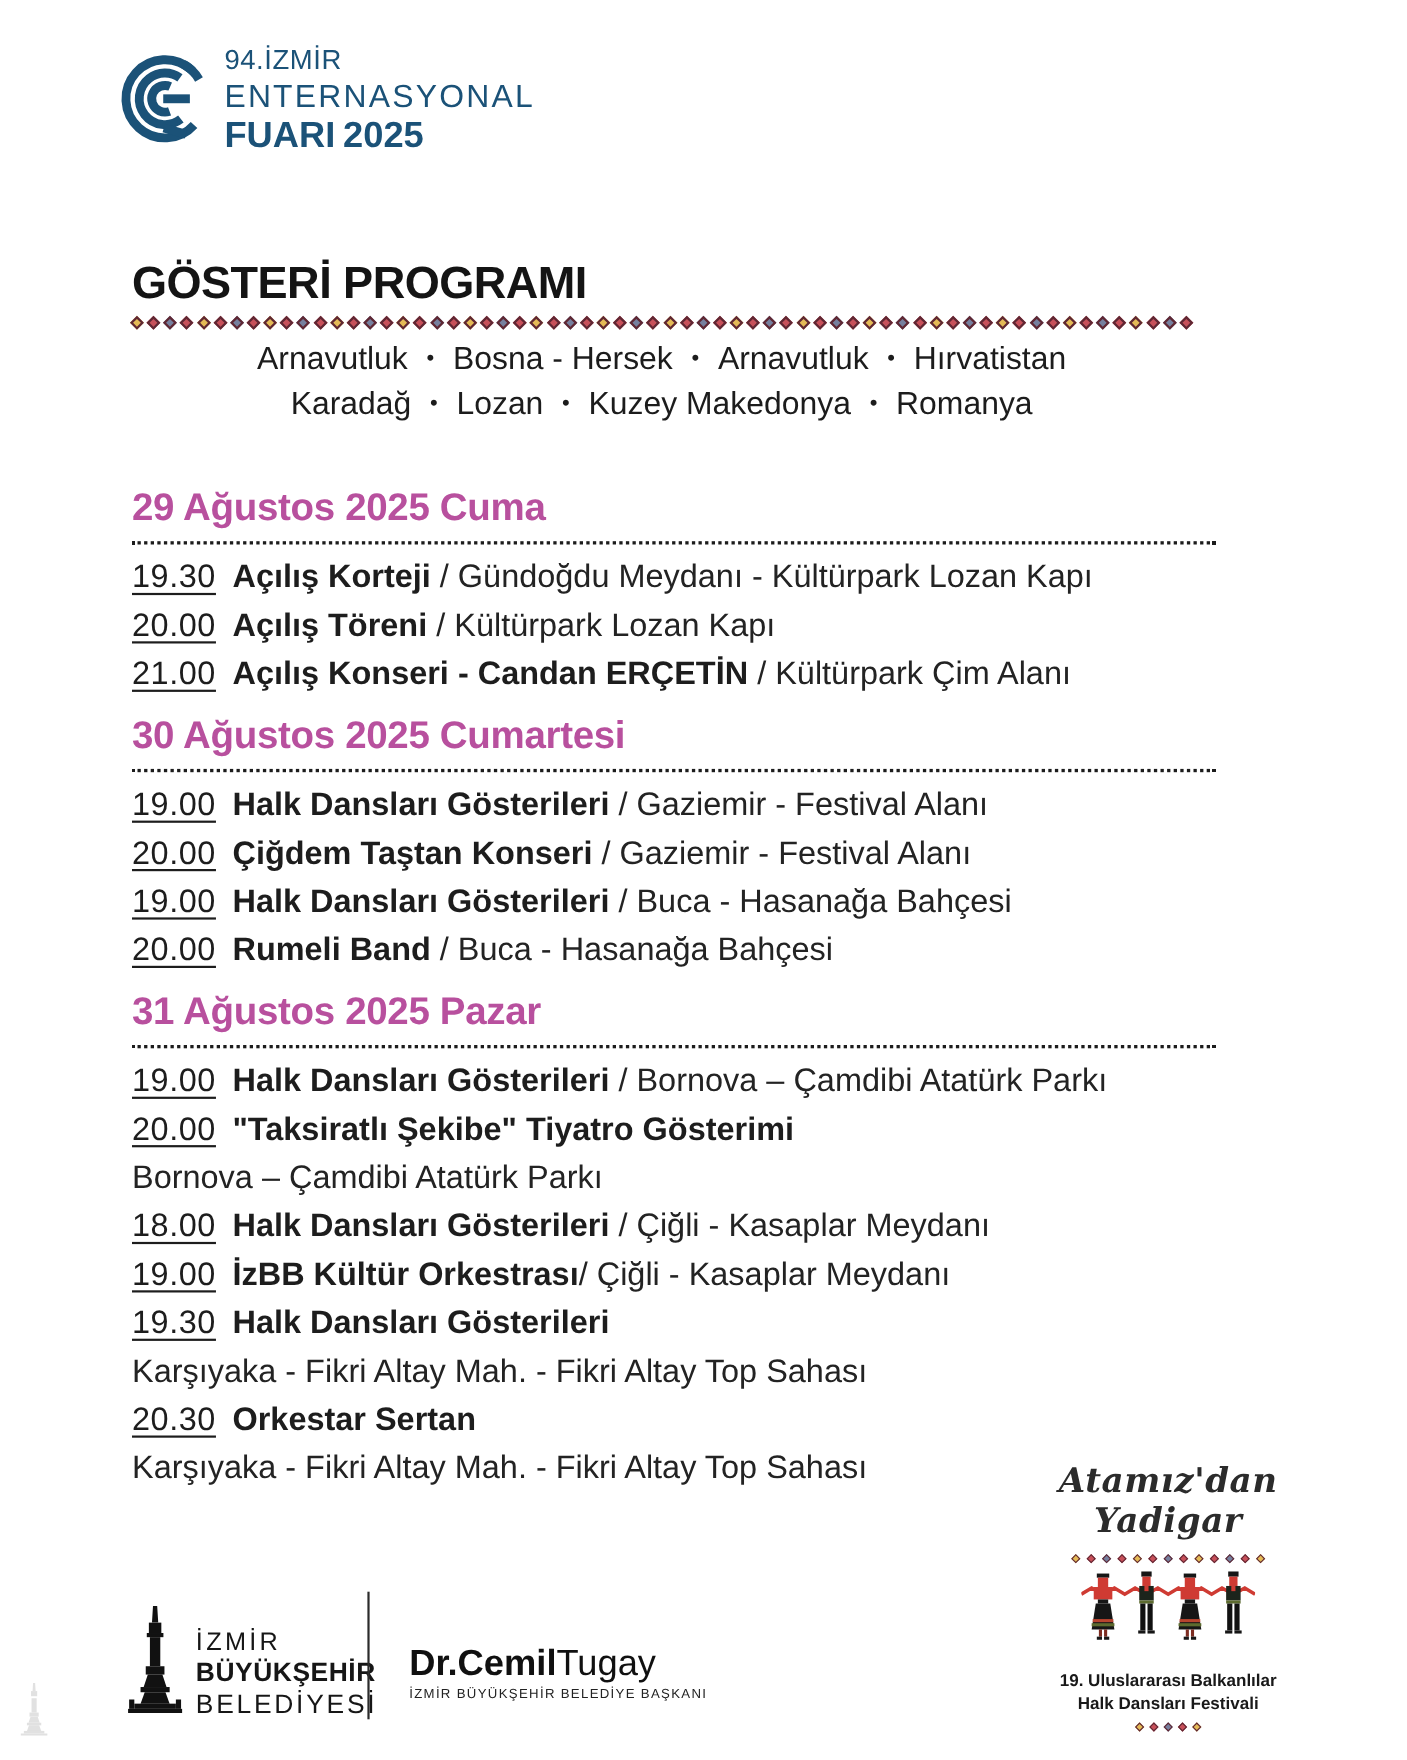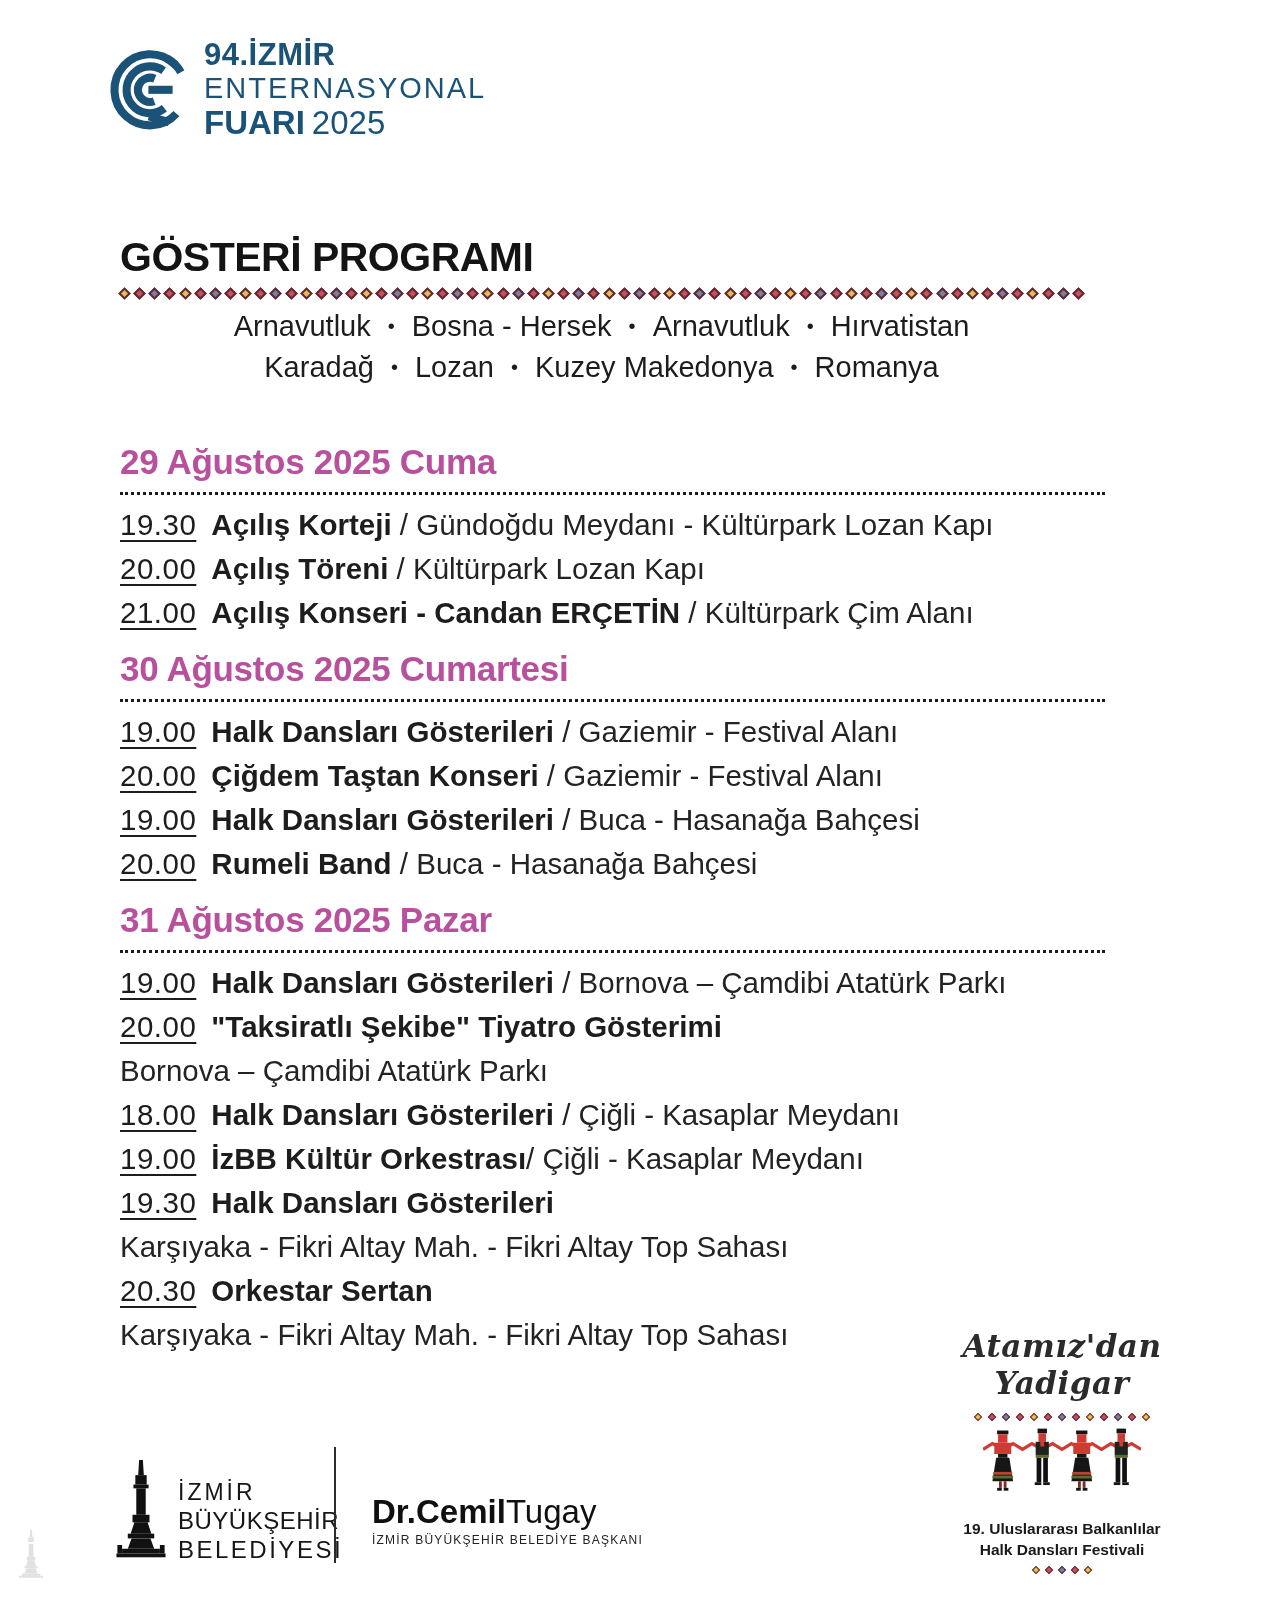--- a/index.html
+++ b/index.html
@@ -2,25 +2,25 @@
 <html><head>
 <meta charset="utf-8">
 <style>
   html,body{margin:0;padding:0;background:#fff;}
   .page{position:relative;width:1279px;height:1600px;background:#ffffff;overflow:hidden;
         font-family:"Liberation Sans",sans-serif;color:#1d1d1d;}
 
   
   .fair-logo{position:absolute;left:108px;top:36px;display:flex;align-items:center;gap:12px;color:#1b5278;}
   .fair-logo svg{width:84px;height:106px;display:block;}
-  .fair-logo-text .fl1{font-size:31px;font-weight:700;letter-spacing:.5px;line-height:34px;}
+  .fair-logo-text .fl1{font-size:25px;font-weight:400;letter-spacing:.5px;line-height:34px;}
   .fair-logo-text .fl2{font-size:29px;font-weight:300;letter-spacing:2px;line-height:33px;}
   .fair-logo-text .fl3{font-size:33px;line-height:35px;}
   .fair-logo-text .fl3 .b{font-weight:800;}
-  .fair-logo-text .fl3 .lt{font-weight:400;margin-left:7px;}
+  .fair-logo-text .fl3 .lt{font-weight:700;margin-left:7px;}
 
   
   .title{position:absolute;left:120px;top:233px;margin:0;font-size:41px;font-weight:900;
          color:#141414;letter-spacing:-.5px;line-height:48px;}
   .ornament-row{display:flex;}
   .ornament-row.main{position:absolute;left:120px;top:289px;width:963px;justify-content:space-between;}
   .diamond{display:inline-block;transform:rotate(45deg);box-sizing:border-box;border-style:solid;}
   .main .diamond{width:9px;height:9px;border-width:2px;}
   .small-row .diamond,.tiny-row .diamond{width:6px;height:6px;border-width:1.5px;}
 
@@ -47,21 +47,21 @@
           font-size:31px;line-height:37px;letter-spacing:.5px;}
   .badge .small-row{justify-content:center;gap:8px;margin:12px 0 6px 0;}
   .badge svg.dancers{width:158px;height:88px;display:block;margin:2px auto 4px auto;}
   .caption{font-size:15.5px;font-weight:700;line-height:21px;color:#191919;}
   .badge .tiny-row{justify-content:center;gap:7px;margin-top:7px;}
 
   
   .tower-logo{position:absolute;left:114px;top:1460px;width:54px;height:102px;}
   .muni{position:absolute;left:178px;top:1480px;color:#161616;}
   .muni .m1{font-size:23px;font-weight:500;letter-spacing:3px;line-height:25px;}
-  .muni .m2{font-size:24px;font-weight:400;letter-spacing:.5px;line-height:26px;margin-top:3px;}
+  .muni .m2{font-size:24px;font-weight:700;letter-spacing:.5px;line-height:26px;margin-top:3px;}
   .muni .m3{font-size:24px;font-weight:400;letter-spacing:2.5px;line-height:26px;margin-top:3px;}
   .vdiv{position:absolute;left:334px;top:1447px;width:2px;height:116px;background:#2b2b2b;}
   .mayor{position:absolute;left:372px;top:1494px;color:#101010;}
   .mayor .name{font-size:33px;line-height:36px;}
   .mayor .name .b{font-weight:700;}
   .mayor .name .lt{font-weight:300;}
   .mayor .sub{font-size:12px;font-weight:500;letter-spacing:1.2px;margin-top:3px;color:#222;}
 
   
   .watermark{position:absolute;left:18px;top:1516px;display:flex;align-items:flex-end;gap:8px;}

